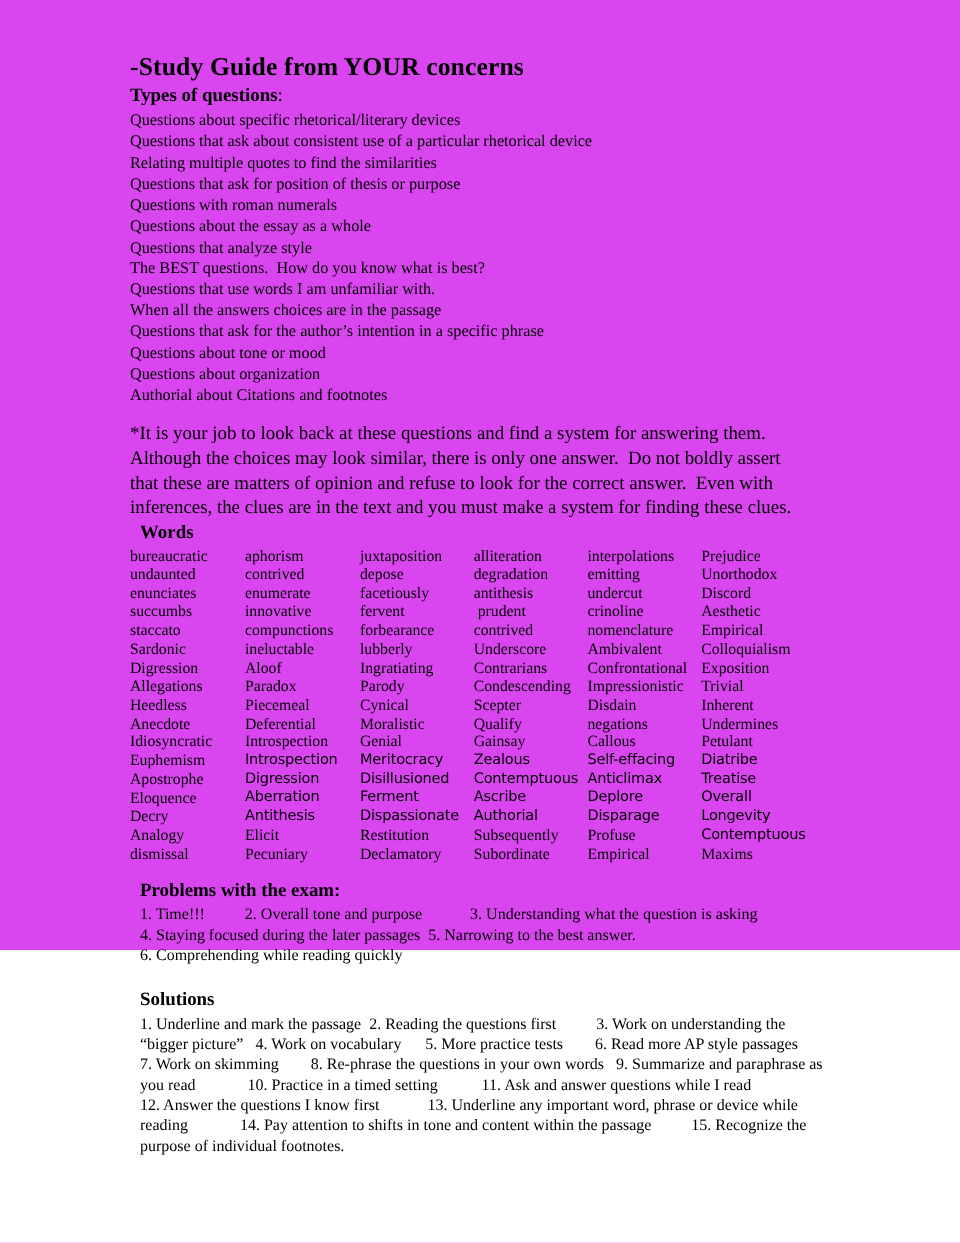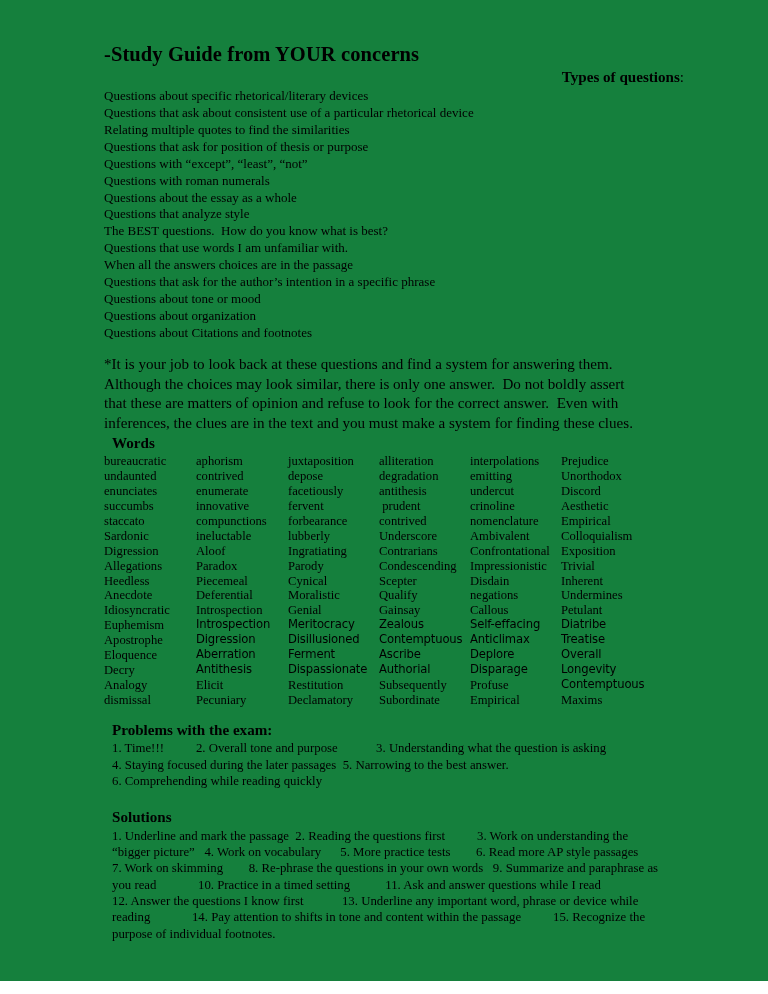--- a/index.html
+++ b/index.html
@@ -13,43 +13,42 @@
     height: 994px;
     position: relative;
     font-family: "Liberation Serif", serif;
     color: #000000;
     overflow: hidden;
   }
   .page {
     position: absolute;
     left: 0; top: 0;
     width: 768px;
-    height: 981px;
-    background: #15803d;
+    height: 760px;
+    background: #d946ef;
   }
   .content {
     position: absolute;
     left: 104px;
     top: 42px;
     width: 580px;
   }
   h1.doc-title {
     font-family: "Liberation Serif", serif;
     font-size: 20.5px;
     font-weight: bold;
     margin: 0 0 2px 0;
     letter-spacing: 0.1px;
     line-height: 1.18;
   }
   .section-label {
     font-size: 15.1px;
     font-weight: bold;
     line-height: 1.30;
     margin: 0;
-    text-align: right;
   }
   .section-label .normal { font-weight: normal; }
 
   ul.plain-list {
     list-style: none;
     margin: 0;
     padding: 0;
   }
   ul.plain-list li {
     font-size: 13px;
@@ -124,31 +123,30 @@
 
     <h1 class="doc-title">-Study Guide from YOUR concerns</h1>
 
     <div class="section-label"><span>Types of questions</span><span class="normal">:</span></div>
 
     <ul class="plain-list" id="question-types-list">
         <li>Questions about specific rhetorical/literary devices</li>
         <li>Questions that ask about consistent use of a particular rhetorical device</li>
         <li>Relating multiple quotes to find the similarities</li>
         <li>Questions that ask for position of thesis or purpose</li>
-        <li>Questions with “except”, “least”, “not”</li>
         <li>Questions with roman numerals</li>
         <li>Questions about the essay as a whole</li>
         <li>Questions that analyze style</li>
         <li>The BEST questions.  How do you know what is best?</li>
         <li>Questions that use words I am unfamiliar with.</li>
         <li>When all the answers choices are in the passage</li>
         <li>Questions that ask for the author’s intention in a specific phrase</li>
         <li>Questions about tone or mood</li>
         <li>Questions about organization</li>
-        <li>Questions about Citations and footnotes</li>
+        <li>Authorial about Citations and footnotes</li>
       </ul>
 
     <div class="spacer-sm"></div>
 
     <p class="para" id="note-paragraph">
         <span class="ln">*It is your job to look back at these questions and find a system for answering them.</span>
         <span class="ln">Although the choices may look similar, there is only one answer.  Do not boldly assert</span>
         <span class="ln">that these are matters of opinion and refuse to look for the correct answer.  Even with</span>
         <span class="ln">inferences, the clues are in the text and you must make a system for finding these clues.</span>
       </p>

